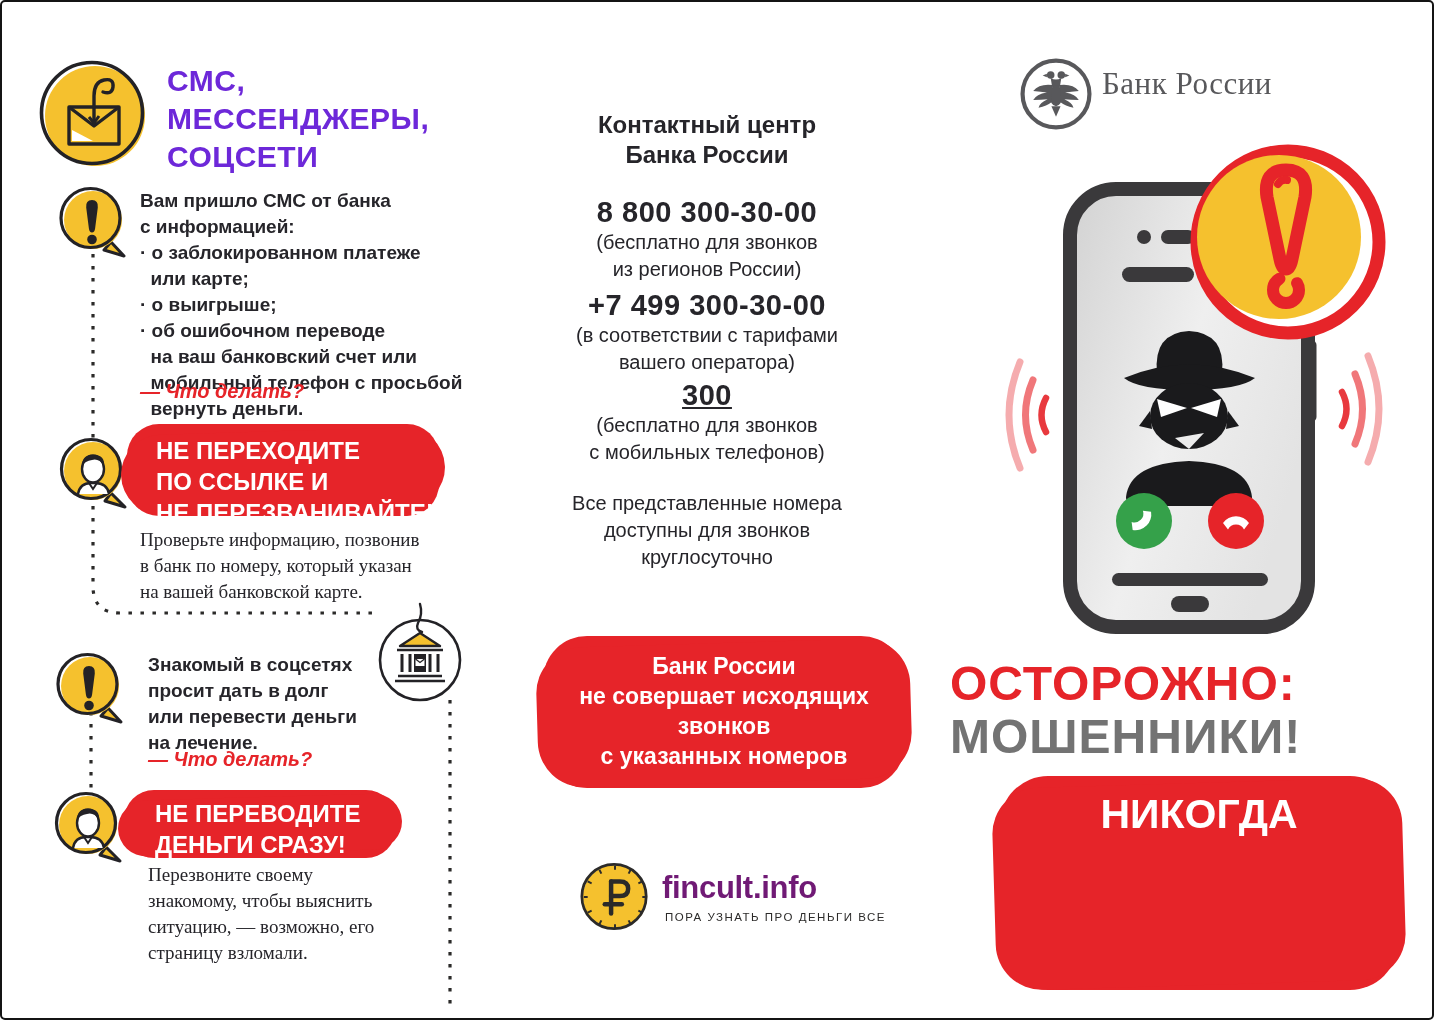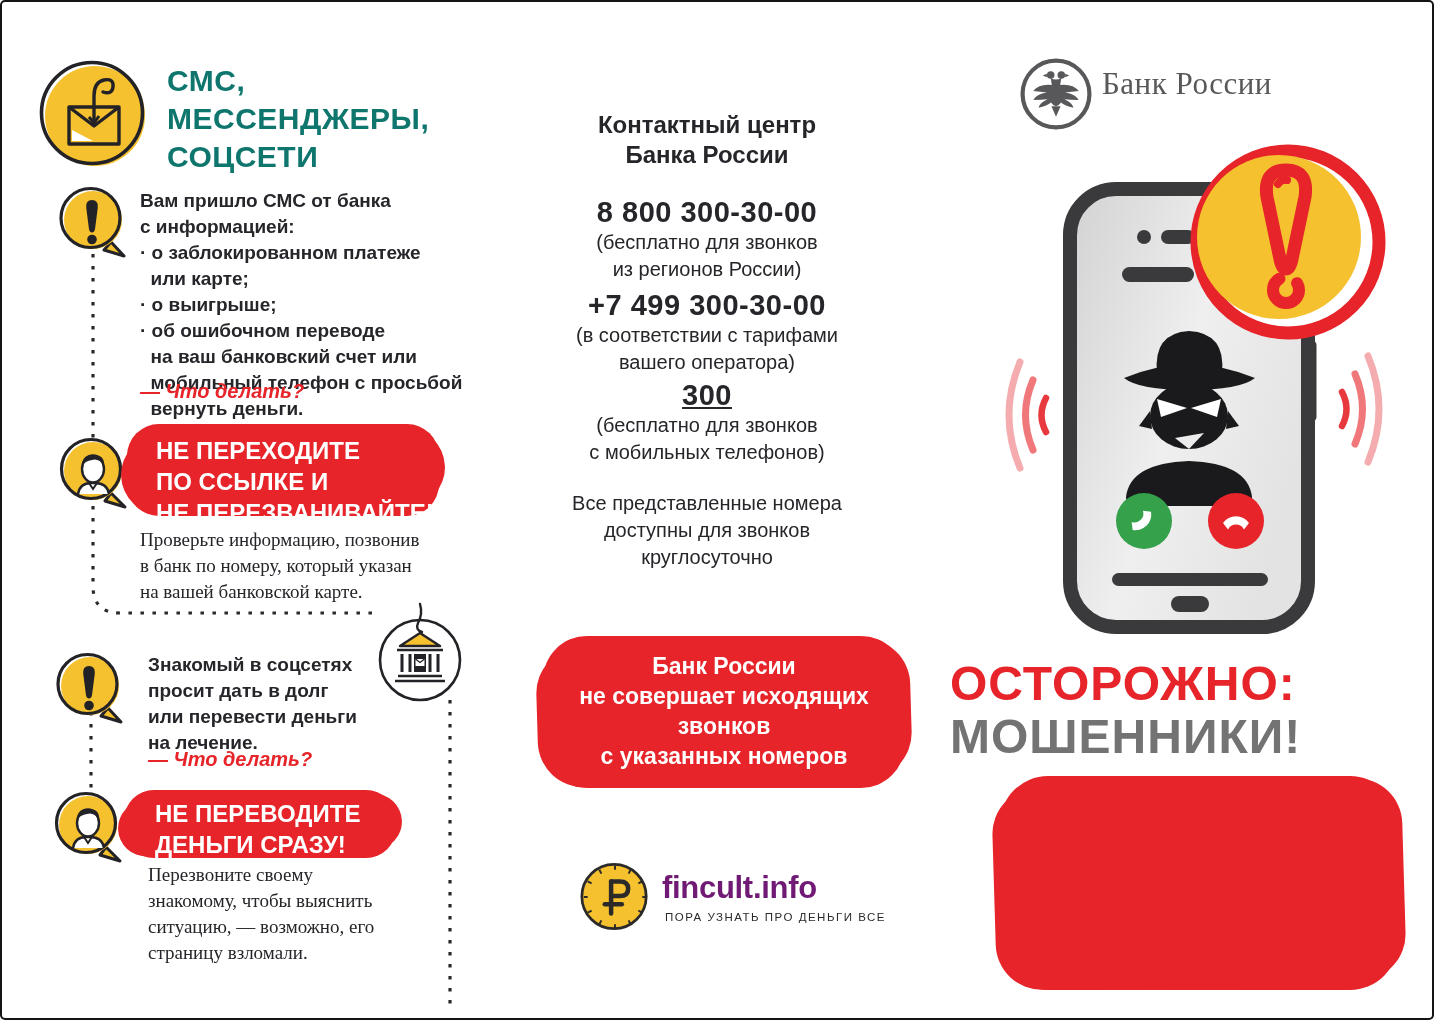--- a/index.html
+++ b/index.html
@@ -6,21 +6,21 @@
   body{
     width:1434px;height:1020px;position:relative;overflow:hidden;
     background:#ffffff;color:#26252a;
     font-family:"Liberation Sans", sans-serif;
   }
   .abs{position:absolute;}
   .pre{white-space:pre-line;}
   .page-frame{position:absolute;inset:0;border:2px solid #141414;border-radius:5px;pointer-events:none;z-index:50;}
 
   
-  .left-title{left:167px;top:62px;font-size:30px;line-height:38px;font-weight:bold;letter-spacing:.5px;color:#0f766e;}
+  .left-title{left:167px;top:62px;font-size:30px;line-height:38px;font-weight:bold;letter-spacing:.5px;color:#6d28d9;}
   .scenario-text{font-size:19px;line-height:26px;font-weight:bold;color:#26252a;}
   .advice-text{font-size:19px;line-height:26px;font-weight:normal;color:#26252a;font-family:Liberation Serif, serif;}
   .what-to-do{font-size:20px;font-weight:bold;font-style:italic;color:#e62429;}
 
   .blob{background:#e62429;z-index:2;}
   .blob::before{
     content:"";position:absolute;left:-6px;right:-6px;top:7px;bottom:5px;
     background:#e62429;border-radius:46px;transform:rotate(-1.7deg);z-index:-1;
   }
   .badge-left{border-radius:32px;color:#fff;font-weight:bold;font-size:24px;line-height:31px;}
@@ -285,14 +285,15 @@
   <path d="M100,30 Q123,30 119,57 L106,119 Q104,129 100,129 Q96,129 94,119 L81,57 Q77,30 100,30 Z" fill="none" stroke="#E62429" stroke-width="13" stroke-linejoin="round"></path>
   <path d="M92,44 Q95,39 101,40" fill="none" stroke="#E62429" stroke-width="8" stroke-linecap="round"></path>
   <circle cx="100" cy="150" r="13" fill="none" stroke="#E62429" stroke-width="12" stroke-dasharray="62 20" stroke-dashoffset="8" stroke-linecap="round"></circle>
 </svg>
 
 <div class="abs warn warn1">ОСТОРОЖНО:</div>
 <div class="abs warn warn2">МОШЕННИКИ!</div>
 
 <div class="abs blob r-blob">
   <div class="pad">
+    <div class="t1">НИКОГДА</div>
   </div>
 </div>
 
 </body></html>

